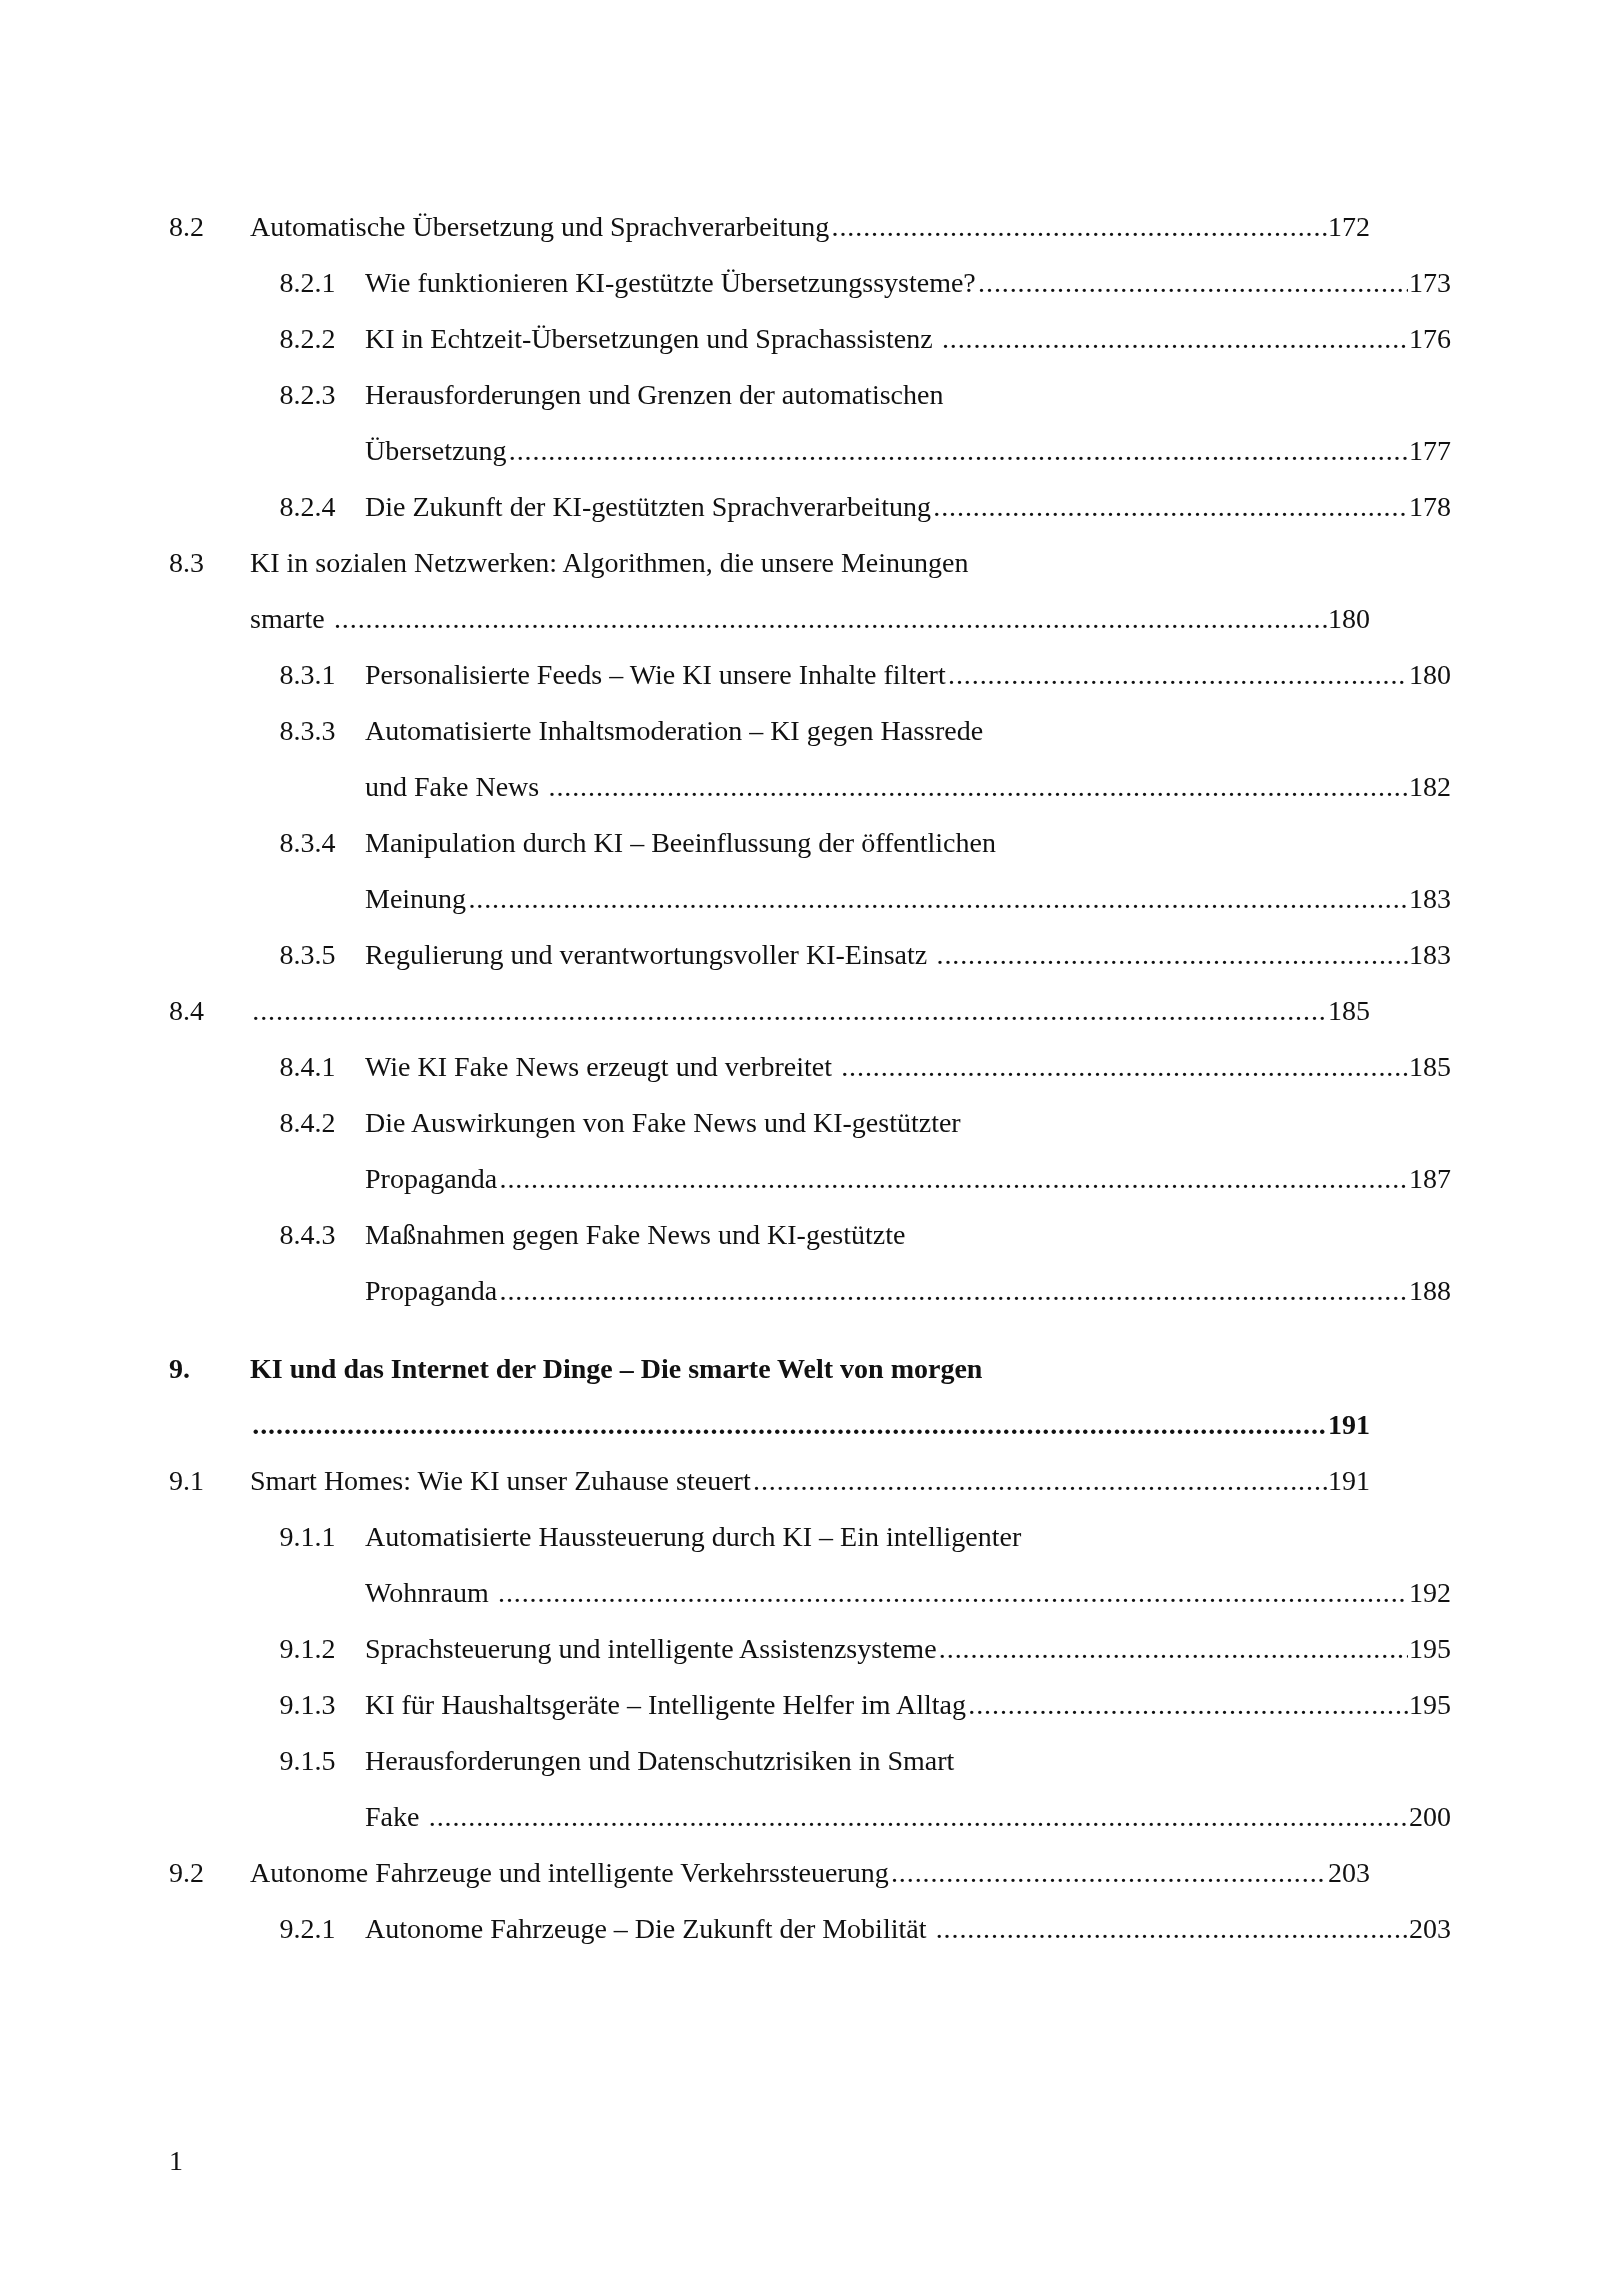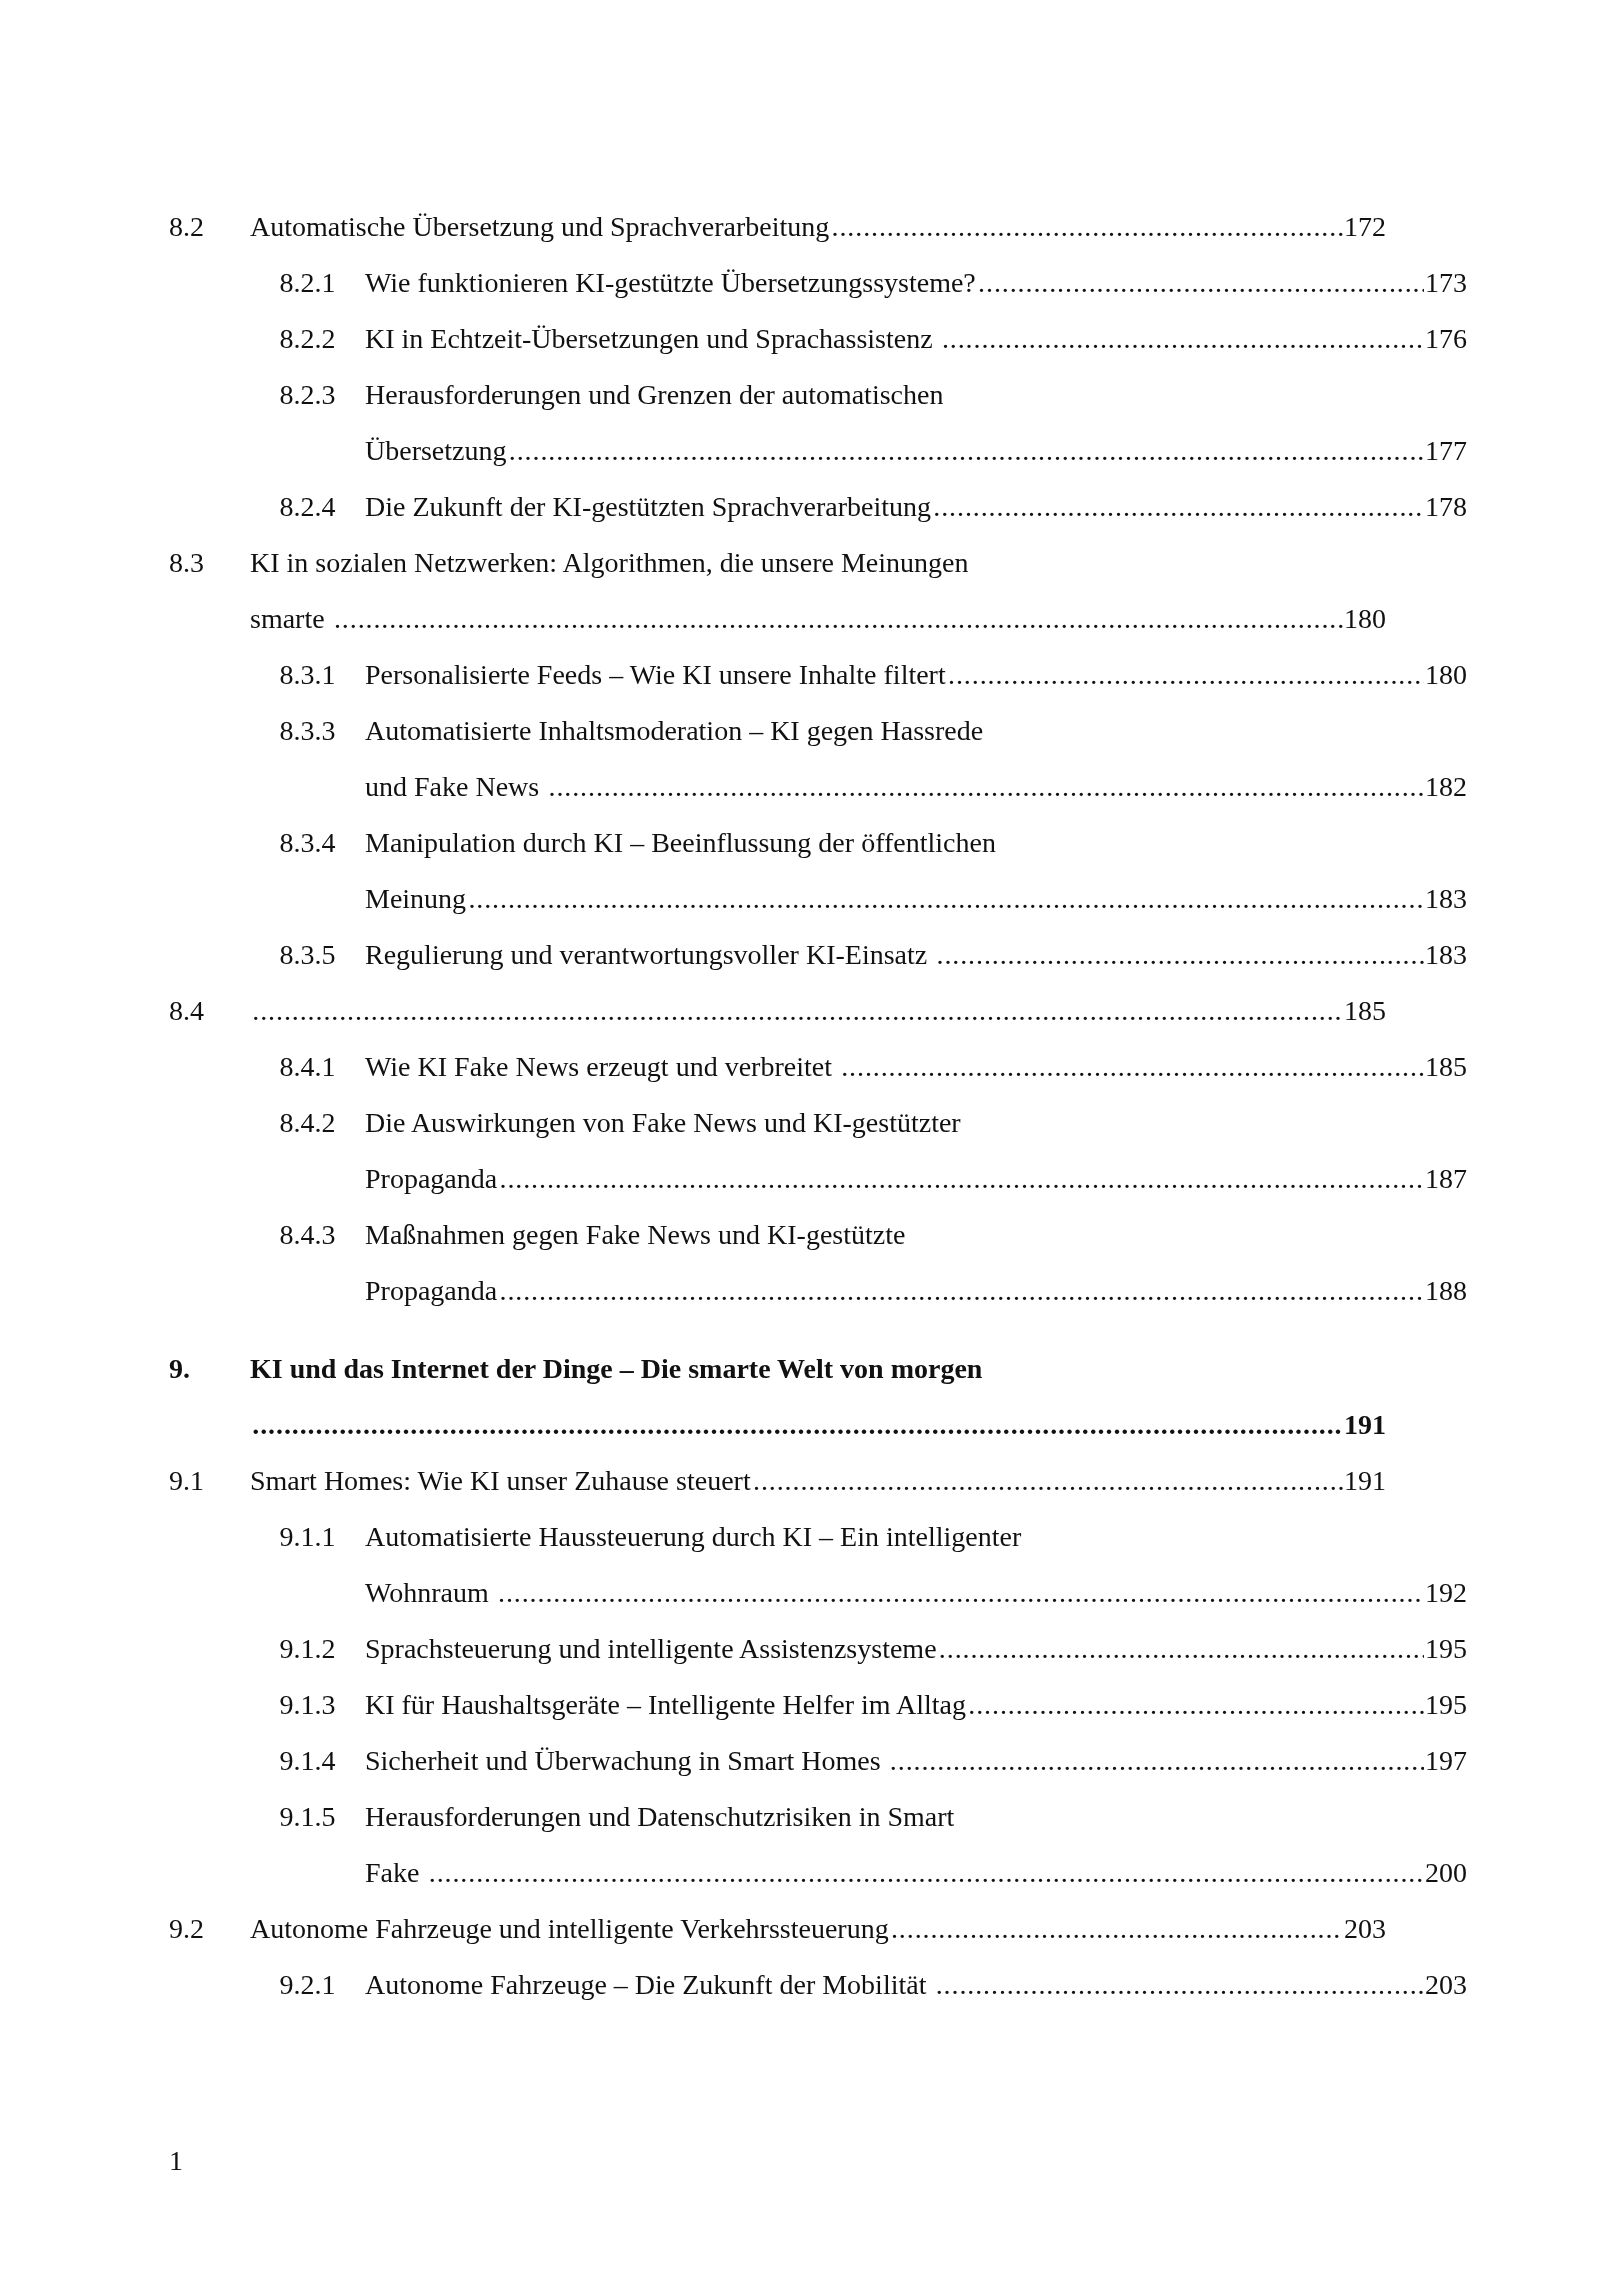--- a/index.html
+++ b/index.html
@@ -13,21 +13,21 @@
     height: 2295px;
     background: #ffffff;
     color: #111111;
     font-family: "Liberation Serif", "DejaVu Serif", serif;
     font-size: 28px;
     overflow: hidden;
   }
   .toc {
     position: absolute;
     left: 169px;
-    right: 234px;
+    right: 250px;
     top: 199px;
   }
   .entry { width: 100%; }
   .row {
     display: flex;
     align-items: baseline;
     line-height: 56px;
     white-space: nowrap;
   }
   .num {
@@ -240,28 +240,20 @@
           <span class="dots"></span>
           <span class="pg">195</span>
         </div>
       </div>
       <div class="entry level2">
         <div class="row">
           <span class="num">9.1.3</span>
           <span class="text">KI für Haushaltsgeräte – Intelligente Helfer im Alltag</span>
           <span class="dots"></span>
           <span class="pg">195</span>
-        </div>
-      </div>
-      <div class="entry level2">
-        <div class="row">
-          <span class="num">9.1.4</span>
-          <span class="text">Sicherheit und Überwachung in Smart Homes </span>
-          <span class="dots"></span>
-          <span class="pg">197</span>
         </div>
       </div>
       <div class="entry level2">
         <div class="row">
           <span class="num">9.1.5</span>
           <span class="text">Herausforderungen und Datenschutzrisiken in Smart</span>
         </div>
         <div class="row">
           <span class="num"></span>
           <span class="text">Fake </span>

